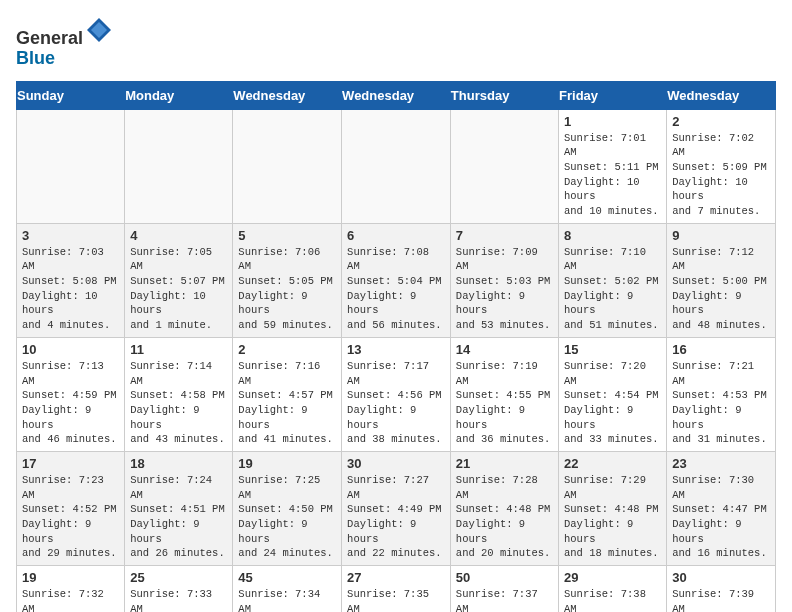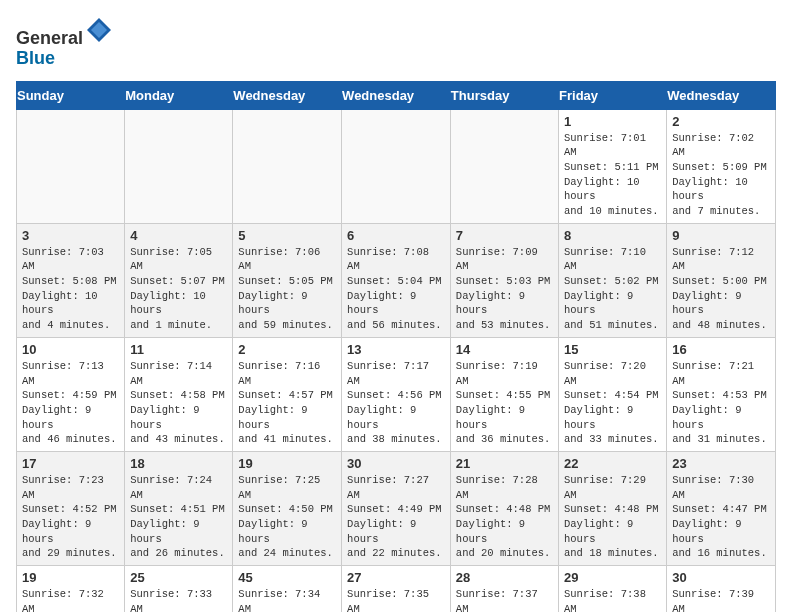--- a/index.html
+++ b/index.html
@@ -243,21 +243,21 @@
           </td>
           <td>
             <div class="day-number">45</div>
             <div class="day-info">Sunrise: 7:34 AM<br>Sunset: 4:45 PM<br>Daylight: 9 hours<br>and 10 minutes.</div>
           </td>
           <td>
             <div class="day-number">27</div>
             <div class="day-info">Sunrise: 7:35 AM<br>Sunset: 4:44 PM<br>Daylight: 9 hours<br>and 8 minutes.</div>
           </td>
           <td>
-            <div class="day-number">28</div>
+            <div class="day-number">50</div>
             <div class="day-info">Sunrise: 7:37 AM<br>Sunset: 4:44 PM<br>Daylight: 9 hours<br>and 7 minutes.</div>
           </td>
           <td>
             <div class="day-number">29</div>
             <div class="day-info">Sunrise: 7:38 AM<br>Sunset: 4:43 PM<br>Daylight: 9 hours<br>and 5 minutes.</div>
           </td>
           <td>
             <div class="day-number">30</div>
             <div class="day-info">Sunrise: 7:39 AM<br>Sunset: 4:43 PM<br>Daylight: 9 hours<br>and 3 minutes.</div>
           </td>

